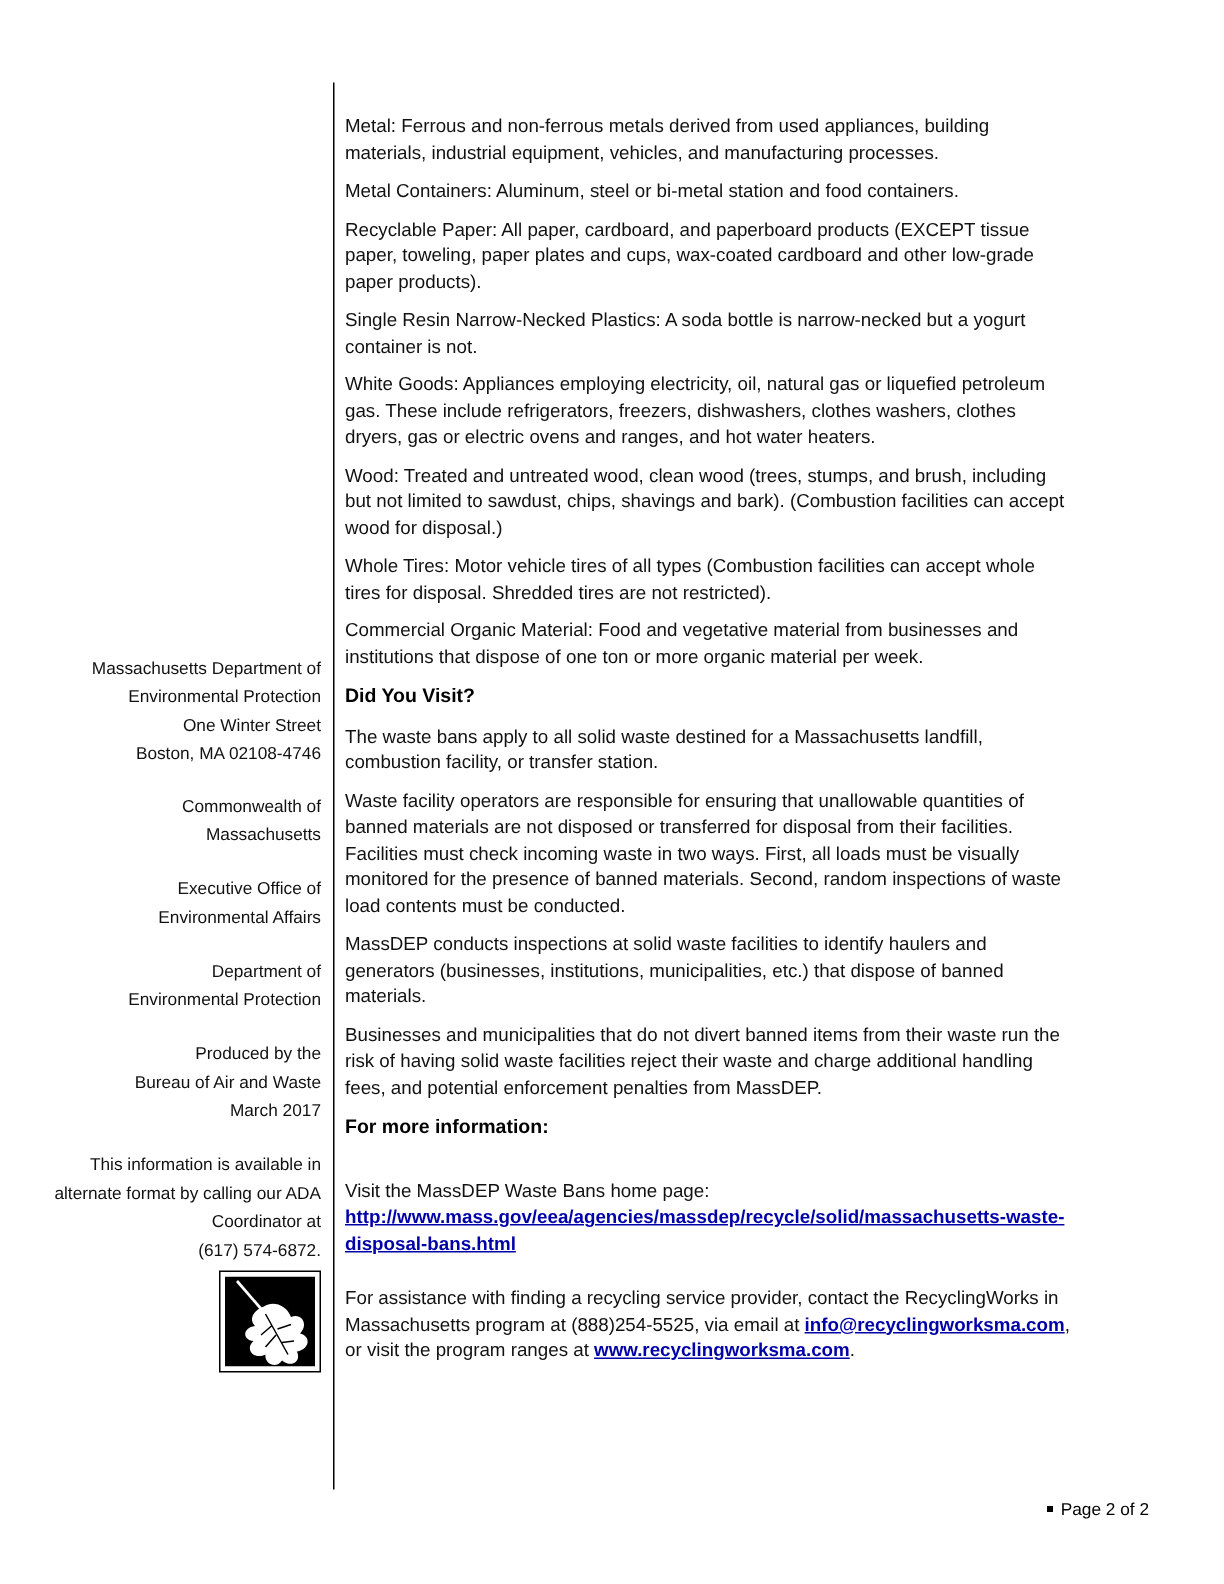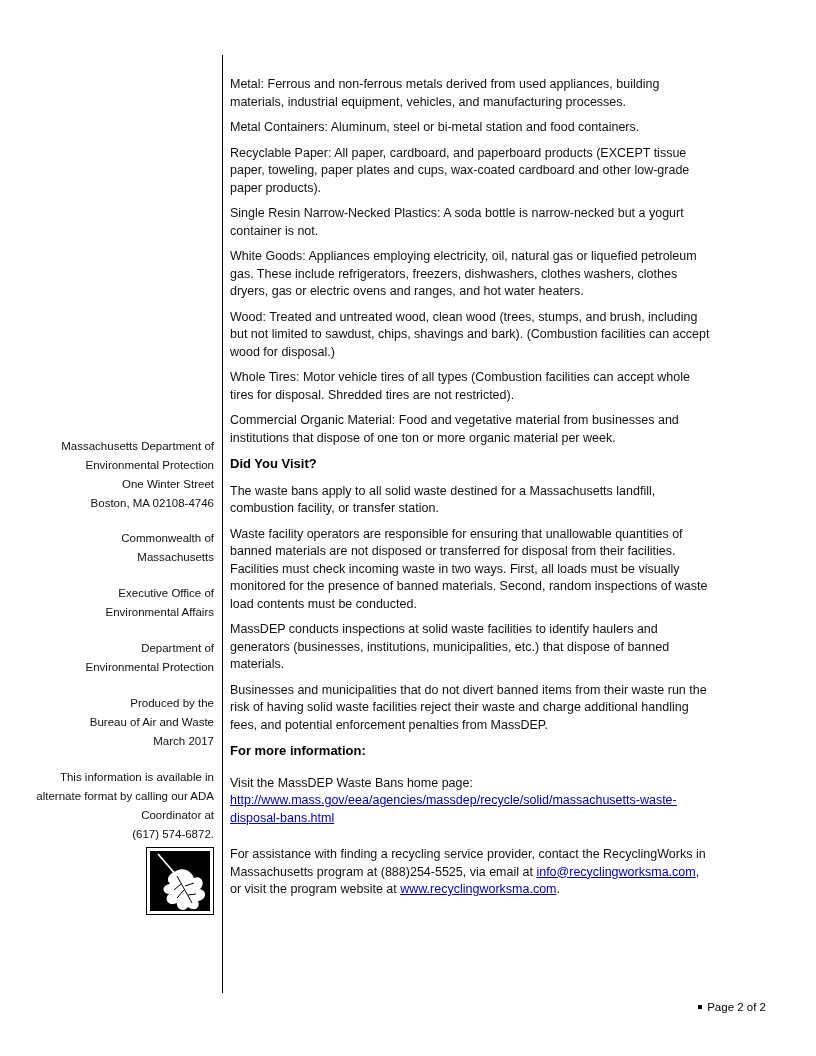--- a/index.html
+++ b/index.html
@@ -22,23 +22,23 @@
   }
   .logo-black{width:60px;height:60px;display:block;}
 
   
   .main{
     position:absolute;left:230px;top:76px;width:540px;
     font-size:12.5px;line-height:17.5px;color:#111;
   }
   .main p{margin:0 0 8px 0;}
   .main h3{font-size:13px;line-height:17.5px;margin:2px 0 10px 0;color:#000;}
-  .main h3.more-info{margin:4px 0 15px 0;}
+  .main h3.more-info{margin:4px 0 26px 0;}
   p.visit-para{margin-bottom:19px;}
-  a{color:var(--link-blue,#0000A8);text-decoration:underline;cursor:pointer;}
+  a{color:var(--link-blue,#0000A8);text-decoration:underline;cursor:pointer;font-weight:bold;}
 
   
   .footer{
     position:absolute;top:1000px;right:50px;font-size:11.5px;line-height:14px;color:#000;
     white-space:nowrap;
   }
   .sq-bullet{
     display:inline-block;width:4px;height:4px;background:#000;
     margin-right:5px;vertical-align:2px;
   }
@@ -88,21 +88,21 @@
     <h3 class="more-info">For more information:</h3>
 
     <p class="visit-para">
       <span>Visit the MassDEP Waste Bans home page:</span><br>
       <a href="#">http://www.mass.gov/eea/agencies/massdep/recycle/solid/massachusetts-waste-<br>disposal-bans.html</a>
     </p>
 
     <p>
       <span>For assistance with finding a recycling service provider, contact the RecyclingWorks in</span><br>
       <span>Massachusetts program at (888)254-5525, via email at </span><a href="#">info@recyclingworksma.com</a><span>,</span><br>
-      <span>or visit the program website at </span><a href="#">www.recyclingworksma.com</a><span>.</span>
+      <span>or visit the program ranges at </span><a href="#">www.recyclingworksma.com</a><span>.</span>
     </p>
 
   </div>
 
   <div class="footer">
     <span class="sq-bullet"></span><span>Page 2 of 2</span>
   </div>
 
 </div>
 

